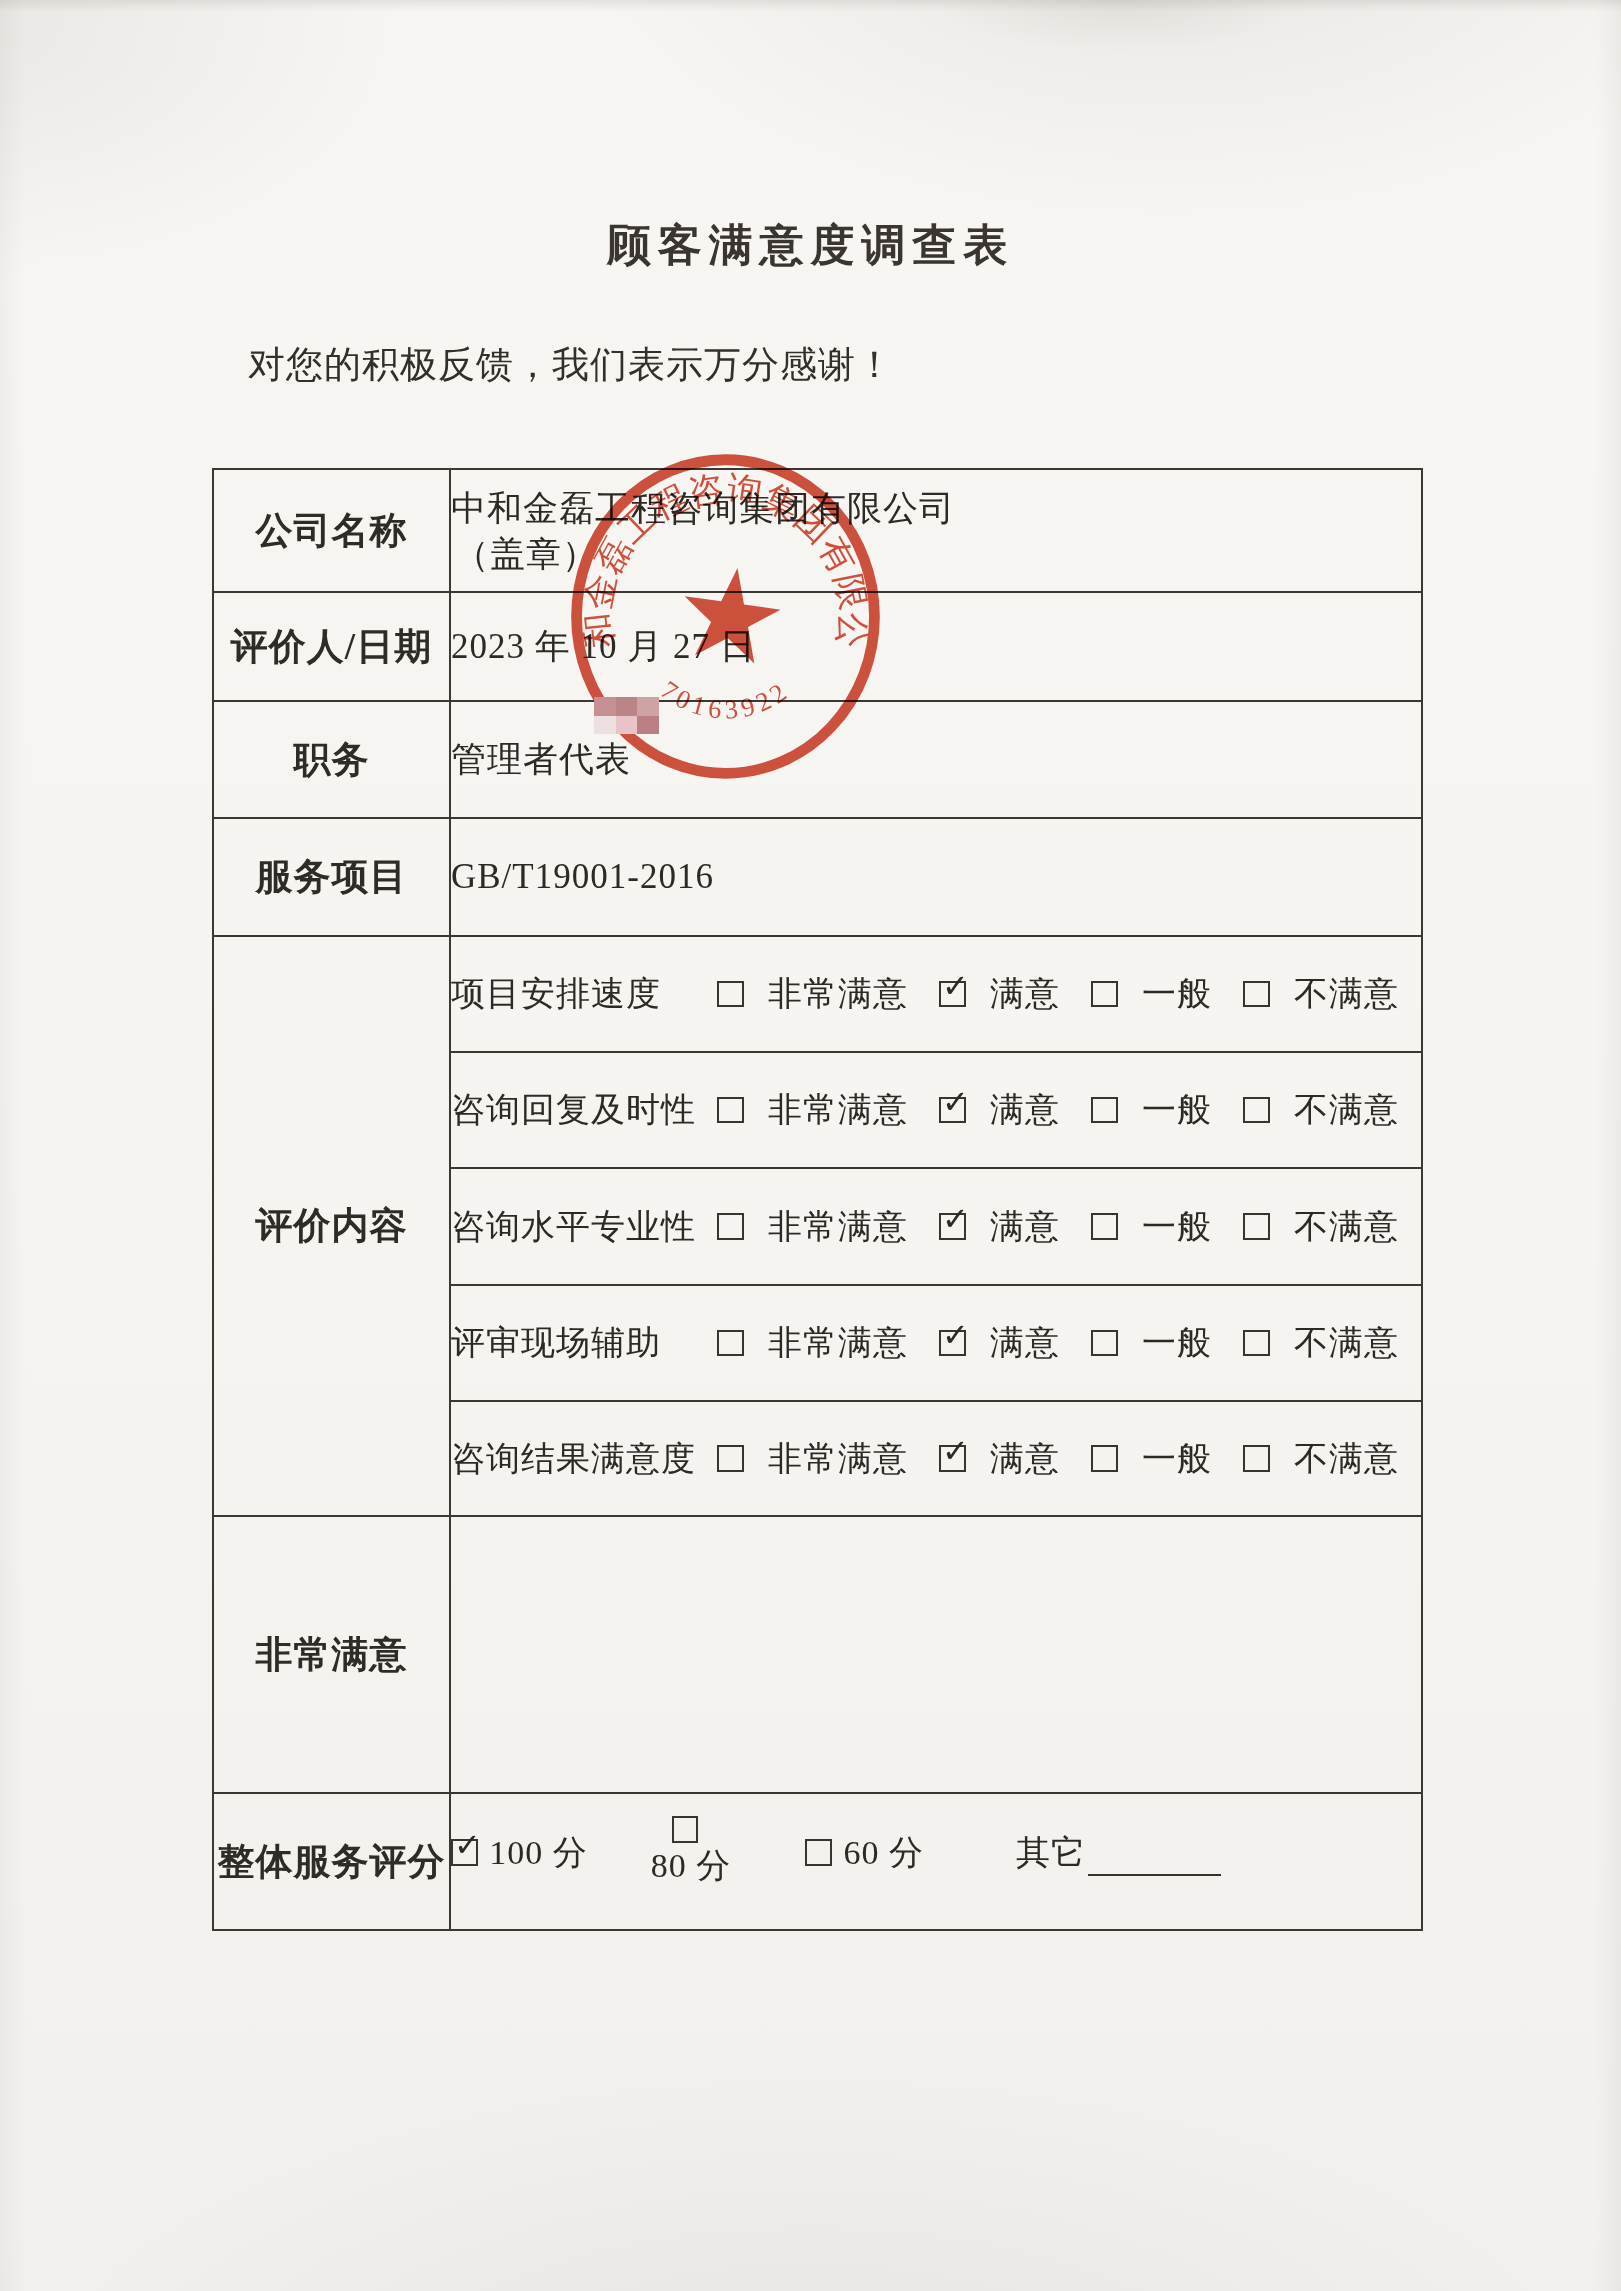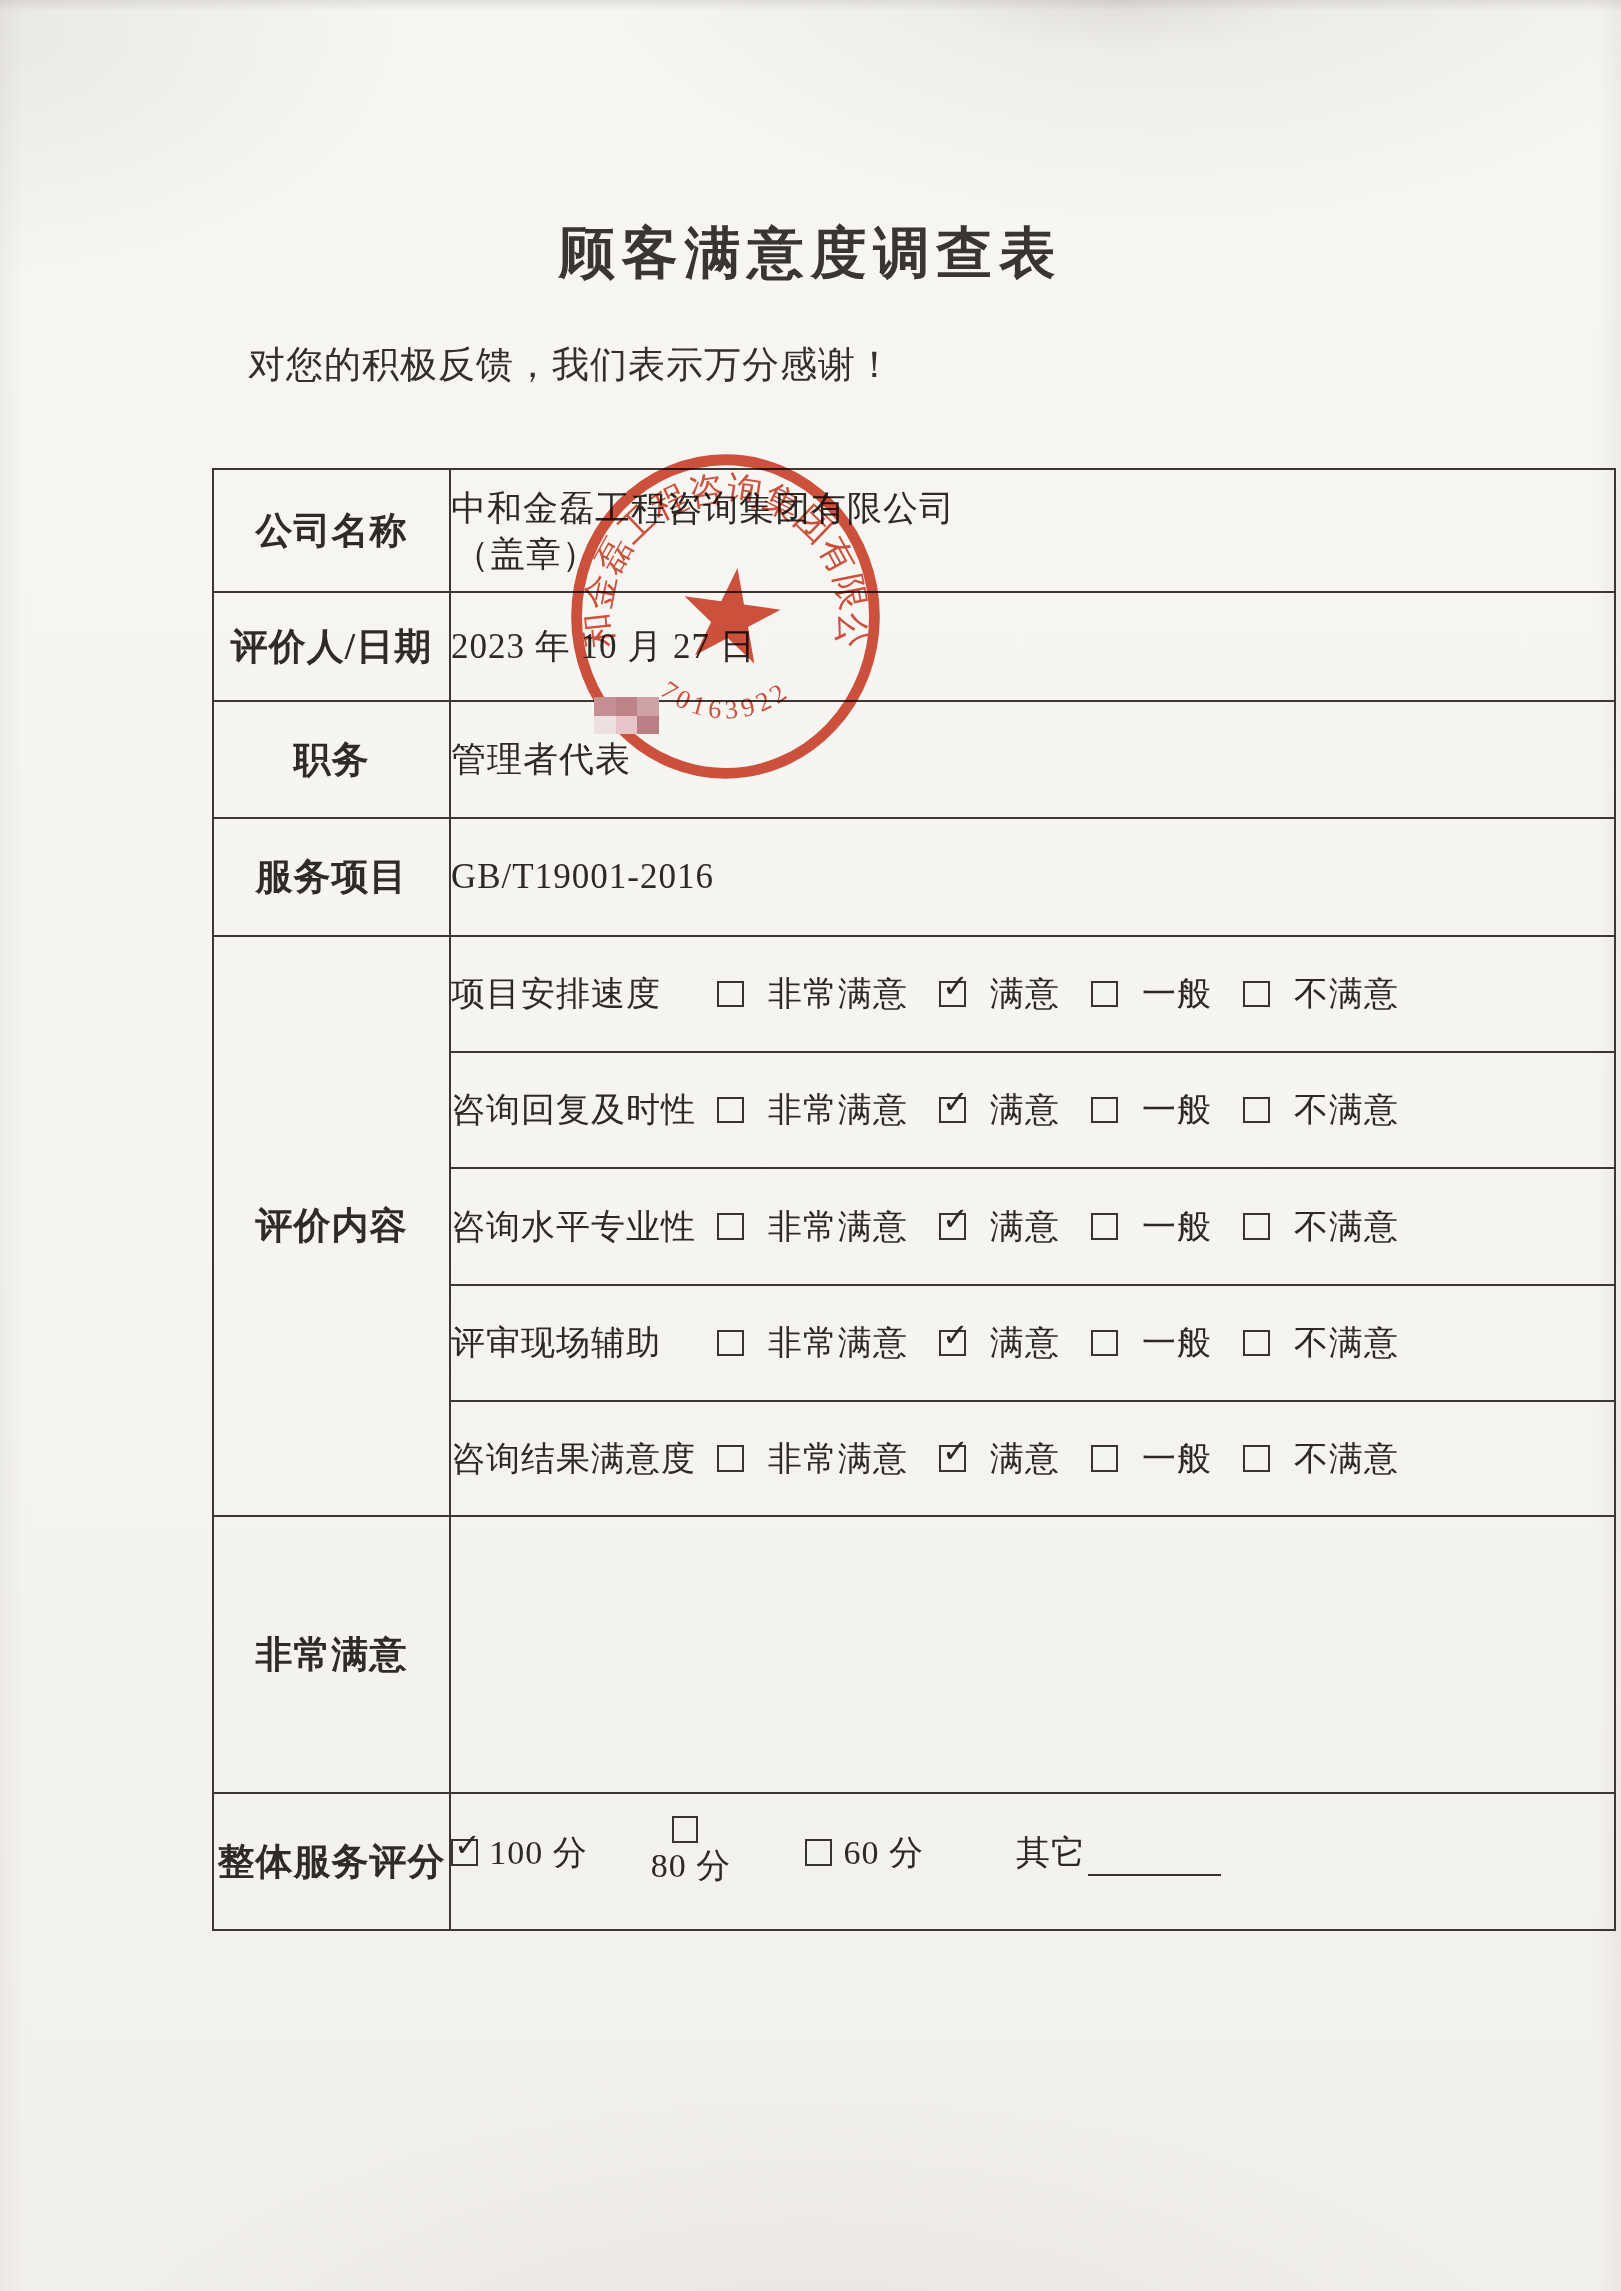--- a/index.html
+++ b/index.html
@@ -16,28 +16,28 @@
       linear-gradient(270deg, rgba(110,104,96,.07), rgba(0,0,0,0) 25.5px),
       linear-gradient(180deg,#f7f6f3 0%,#f5f4f1 55%,#f2f0ed 100%);
   }
   .crease{
     position:absolute;left:912px;top:0;width:412px;height:88px;
     background:radial-gradient(60% 80% at 50% 0%, rgba(120,114,106,.10), transparent 75%);
     pointer-events:none;
   }
   .title{
     position:absolute;left:0;right:0;top:216px;text-align:center;
-    font-size:56px;font-weight:bold;letter-spacing:6.9px;color:#3a3531;
+    font-size:44px;font-weight:bold;letter-spacing:6.9px;color:#3a3531;
   }
   .subtitle{
     position:absolute;left:248px;top:340px;
     font-size:37px;letter-spacing:1px;color:#332f2a;
   }
   table.form{
-    position:absolute;left:212px;top:468px;width:1404px;
+    position:absolute;left:212px;top:468px;width:1211px;
     border-collapse:collapse;table-layout:fixed;
   }
   .form th,.form td{
     border:2px solid #3b3732;padding:0;vertical-align:middle;
   }
   .form th{
     font-weight:bold;font-size:37px;letter-spacing:1px;text-align:center;color:#2f2b26;
   }
   .cell-pad{padding-left:13.7px;}
   .val{font-size:35px;letter-spacing:1px;color:#2d2a26;}

